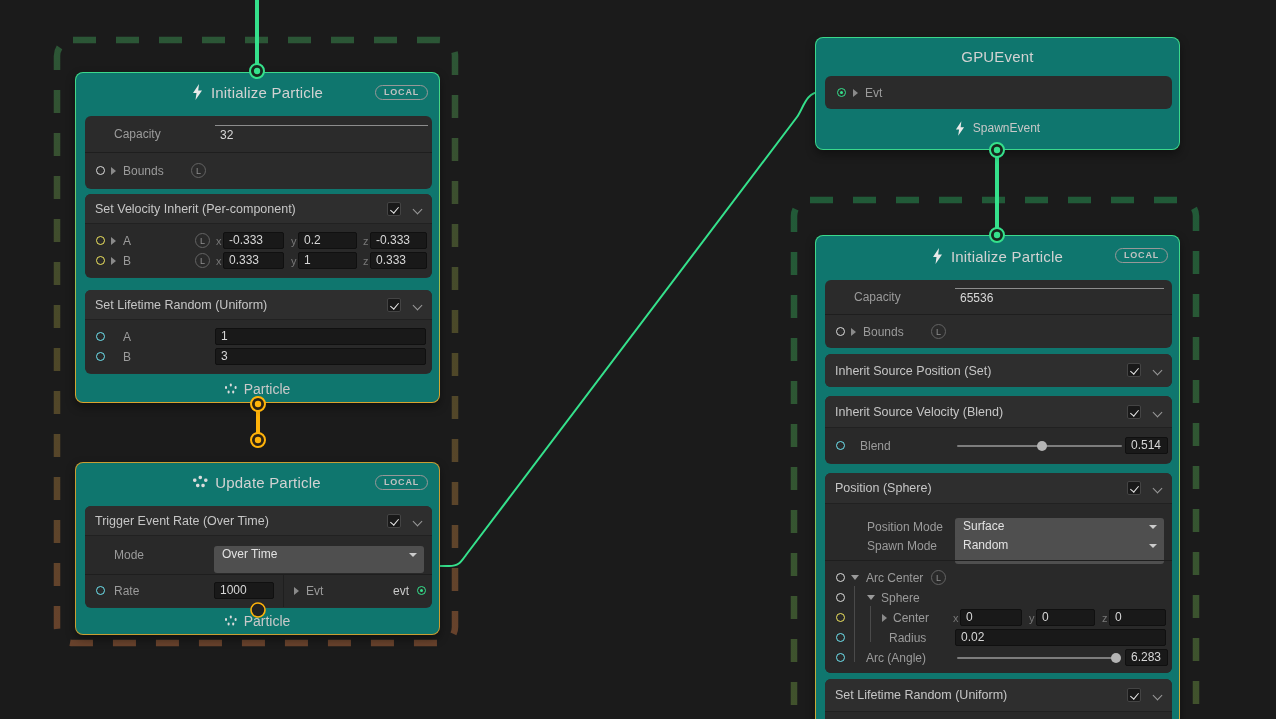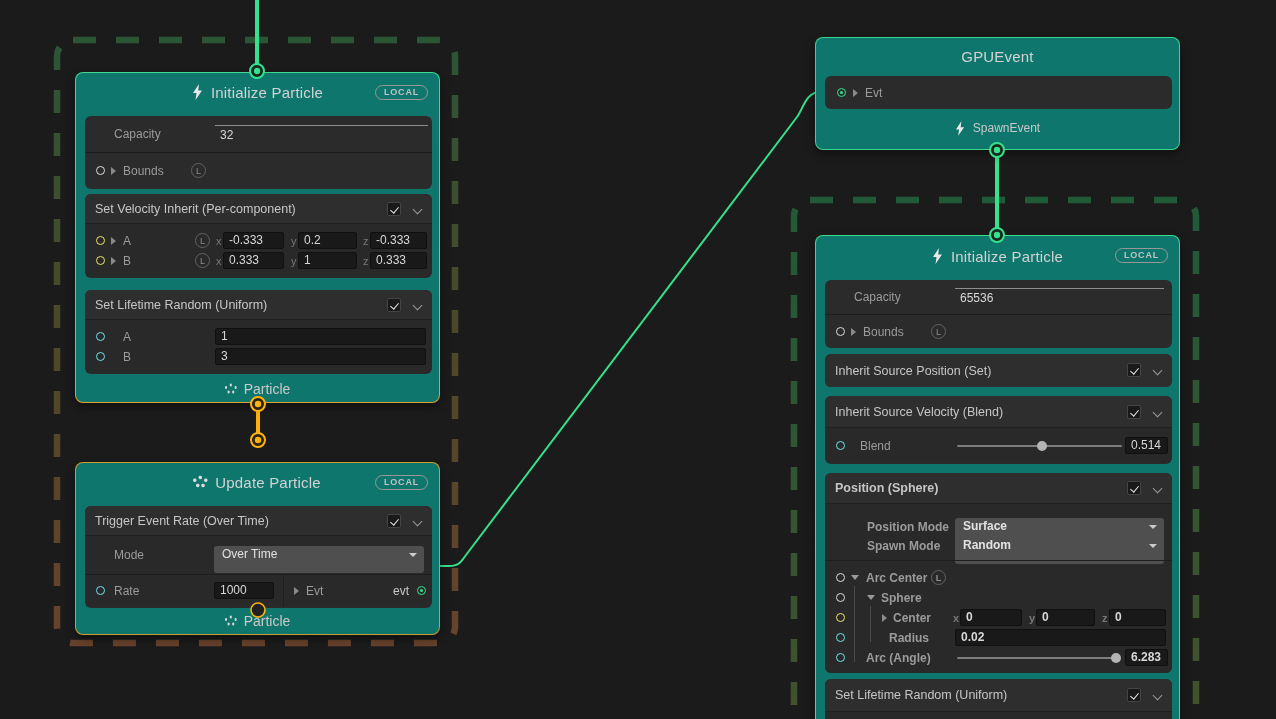--- a/index.html
+++ b/index.html
@@ -314,21 +314,21 @@
         <div class="blk-body" style="height:35px;">
           <span class="pp cyan" style="left:11px; top:13px;"></span>
           <span class="lbl abs" style="left:35px; top:11px;">Blend</span>
           <span class="slider-track" style="left:132px; top:17px; width:165px;">
             <span class="slider-handle" style="left:80px;"></span>
           </span>
           <span class="field" style="left:300px; top:9px; width:43px;">0.514</span>
         </div>
       </div>
 
-      <div class="box" style="top:237px; height:200px;font-weight:bold;">
+      <div class="box" style="top:237px; height:200px;">
         <div class="blk-header" style="height:31px;">
           <span>Position (Sphere)</span>
           <span class="checkbox" style="right:31px; top:8px;"></span>
           <span class="chevron" style="right:11px; top:12px;"></span>
         </div>
         <div class="blk-body" style="height:169px;">
           <span class="lbl abs" style="left:42px; top:16px;">Position Mode</span>
           <span class="dropdown" style="left:130px; top:14px; width:209px;">
             <span>Surface</span>
             <span class="dd-caret"></span>

